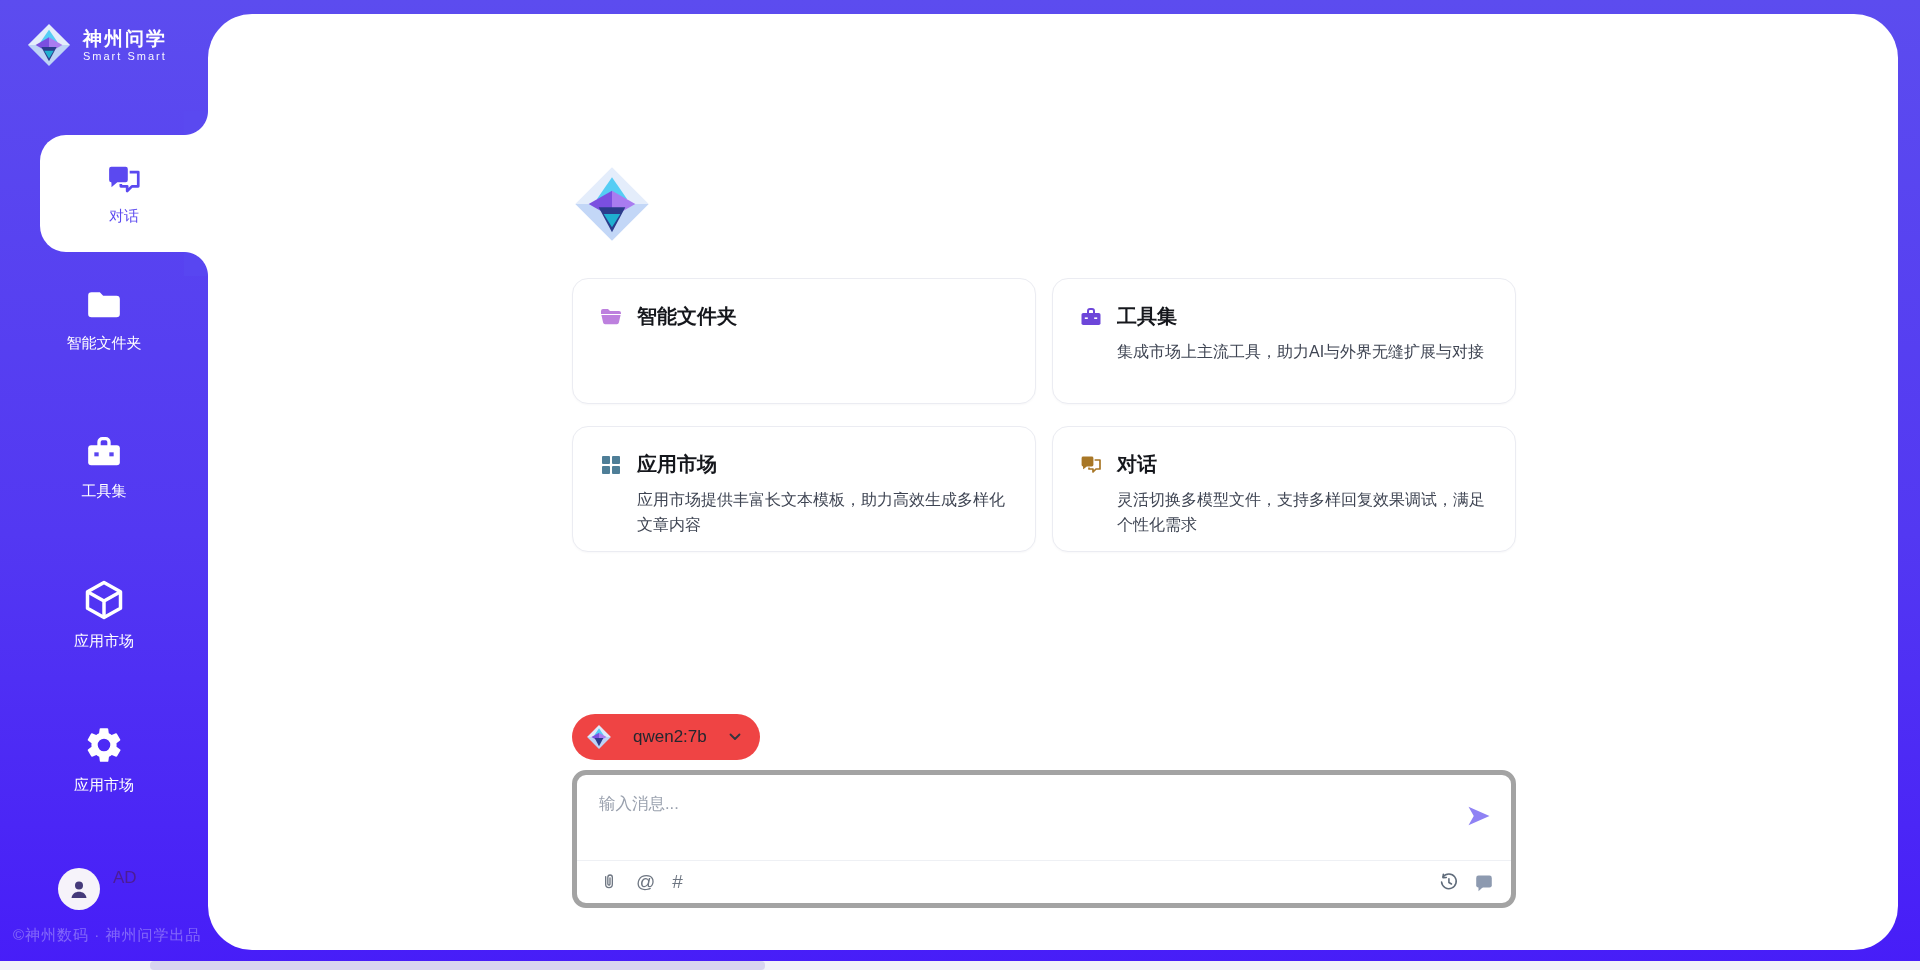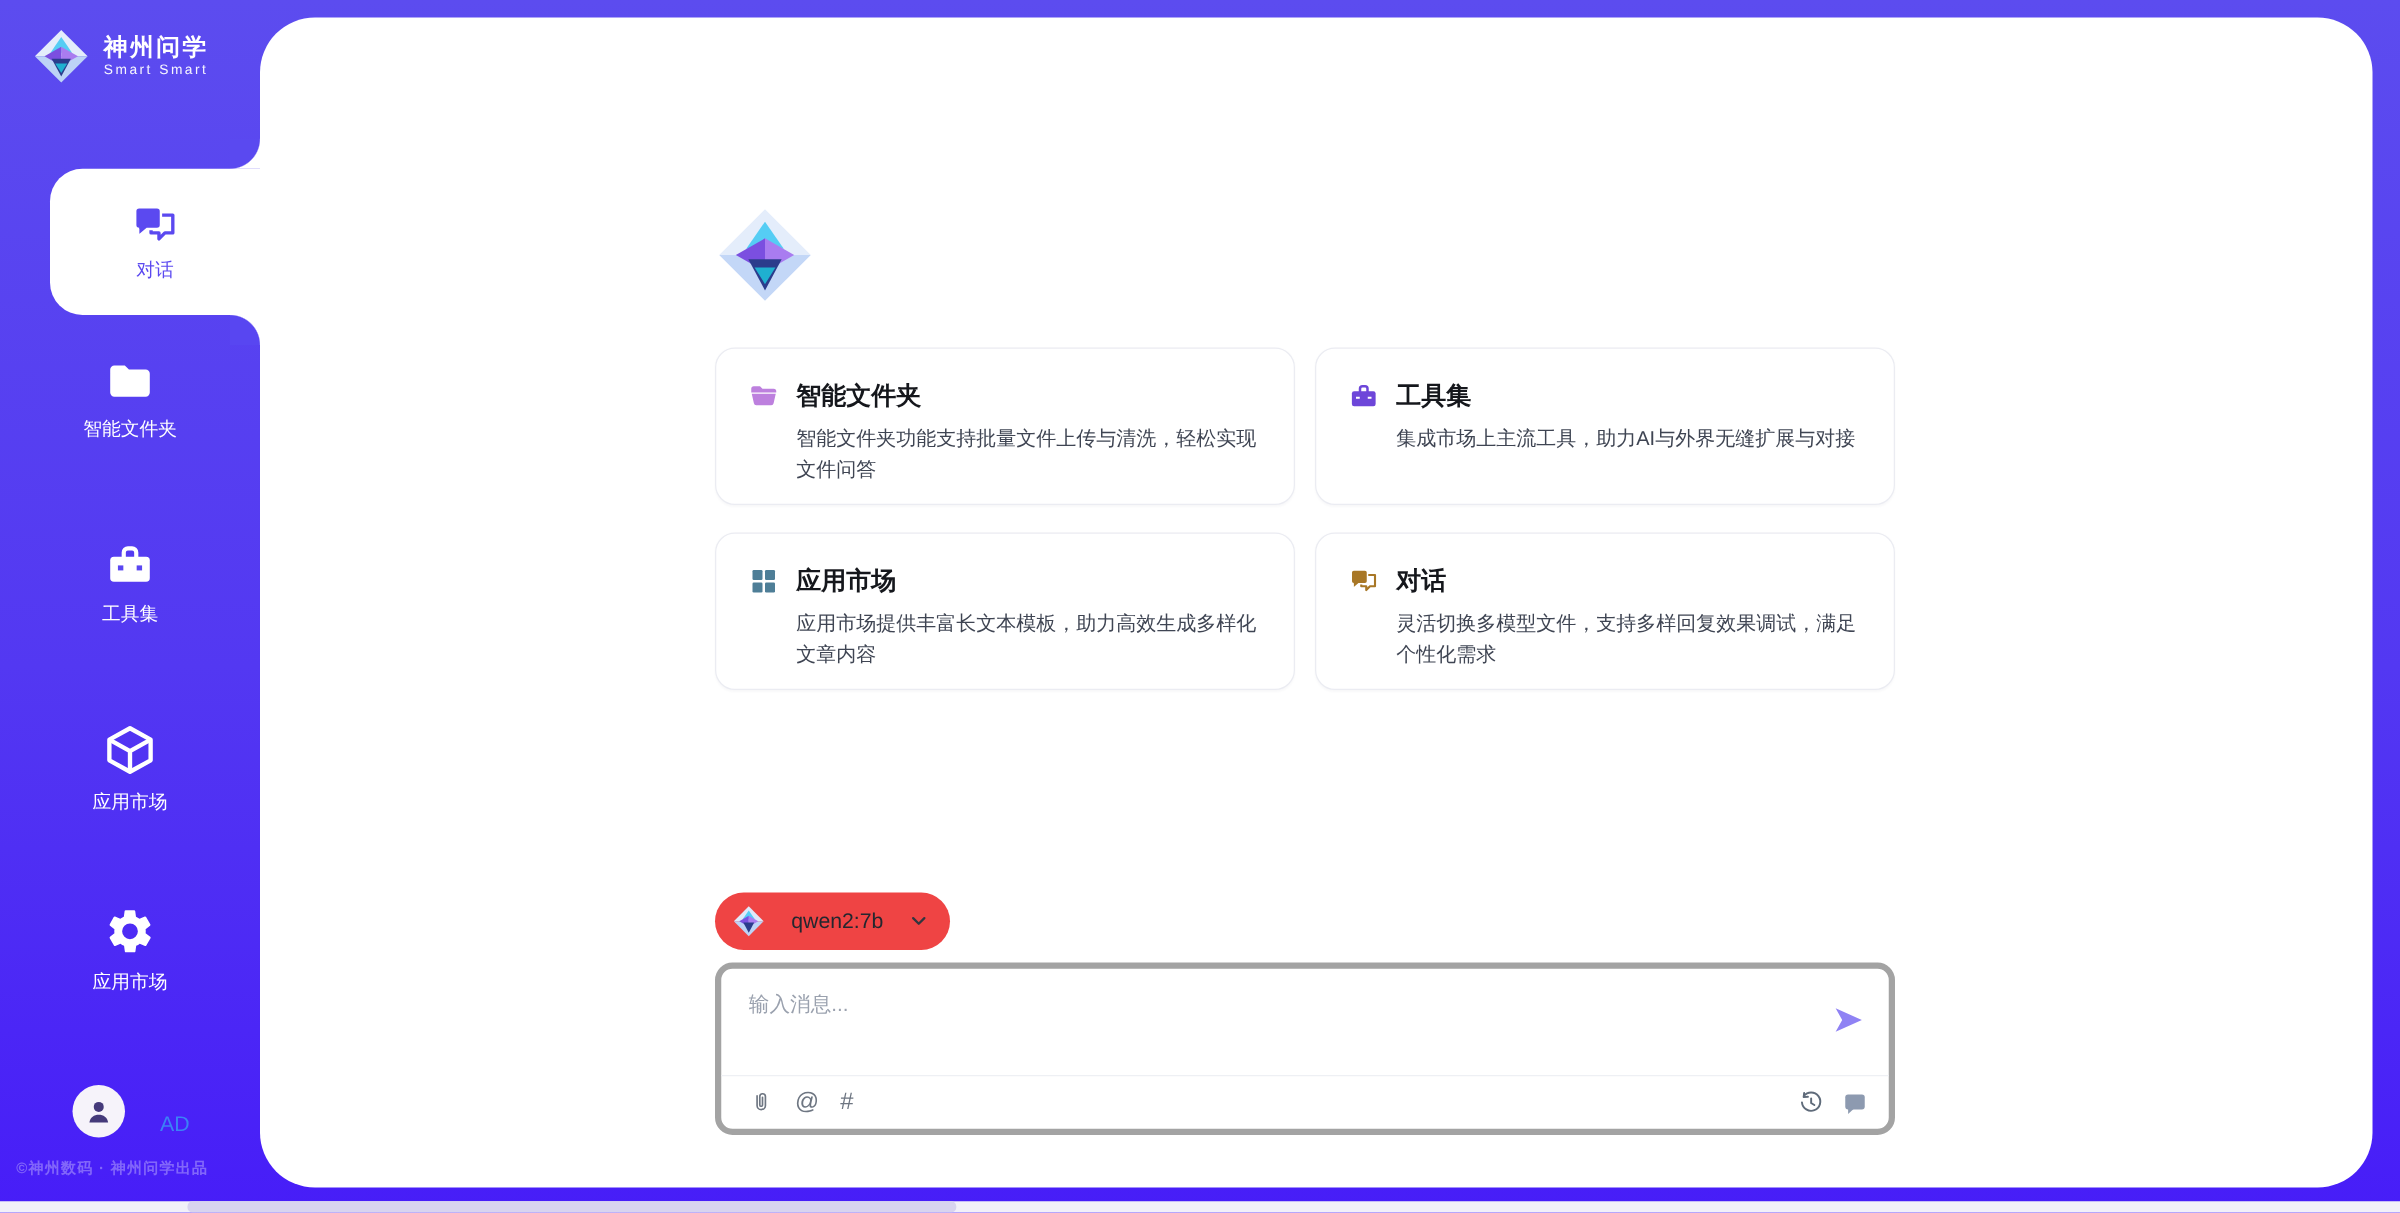--- a/index.html
+++ b/index.html
@@ -34,25 +34,25 @@
   }
   .nav-item.active::before {
     content:""; position:absolute; right:0; top:-24px; width:24px; height:24px;
     background: radial-gradient(circle at 0 0, #5a49f0 23.5px, #ffffff 24.5px);
   }
   .nav-item.active::after {
     content:""; position:absolute; right:0; bottom:-24px; width:24px; height:24px;
     background: radial-gradient(circle at 0 100%, #5846f1 23.5px, #ffffff 24.5px);
   }
 
-  .user-row { position:absolute; left:58px; top:868px; display:flex; align-items:flex-end; gap:28px; color:#3b82f6; cursor:pointer; }
+  .user-row { position:absolute; left:58px; top:868px; display:flex; align-items:flex-start; gap:13px; color:#4c1d95; cursor:pointer; }
   .avatar { width:42px; height:42px; border-radius:50%; background:#f6f3fa; display:flex; align-items:center; justify-content:center; }
   .user-name { font-size:17px; }
 
-  .side-footer { position:absolute; left:13px; top:926px; font-size:12px; color:rgba(255,255,255,.32); letter-spacing:1px;font-weight:bold; }
+  .side-footer { position:absolute; left:13px; top:926px; font-size:15px; color:rgba(255,255,255,.32); letter-spacing:1px; }
 
   
   .content { position:absolute; left:364px; top:0; width:944px; height:100%; }
 
   .greeting { position:absolute; top:148px; left:0; display:flex; align-items:center; gap:20px; }
   .greeting-text { font-size:30px; font-weight:bold; color:#111318; letter-spacing:1px; }
 
   .cards { position:absolute; top:264px; left:0; width:944px; display:grid;
            grid-template-columns:464px 464px; grid-auto-rows:126px; column-gap:16px; row-gap:22px; }
   .card {
@@ -182,21 +182,20 @@
   <div class="cards">
 
     <div class="card">
       <div class="card-head">
         <svg width="24" height="24" viewBox="0 0 24 24" style="color: rgb(189, 128, 222);">
           <path d="M2 6a2 2 0 0 1 2-2h5l2 2h9a2 2 0 0 1 2 2v1H2z" fill="currentColor"></path>
           <path d="M2.4 10h19.2l-1.7 7.6a2 2 0 0 1-2 1.6H6.1a2 2 0 0 1-2-1.6z" fill="currentColor"></path>
         </svg>
         <div class="card-title">智能文件夹</div>
       </div>
-      <div class="card-desc">智能文件夹功能支持批量文件上传与清洗，轻松实现文件问答</div>
     </div>
 
     <div class="card">
       <div class="card-head">
         <svg width="24" height="24" viewBox="0 0 24 24" style="color: rgb(109, 70, 217);">
           <path d="M9 9V6a2 2 0 0 1 2-2h2a2 2 0 0 1 2 2v3" fill="none" stroke="currentColor" stroke-width="2"></path>
           <rect x="2.5" y="8" width="19" height="12" rx="1.8" fill="currentColor"></rect>
           <rect x="5.8" y="12.4" width="3" height="1.6" fill="#ffffff"></rect>
           <rect x="15.2" y="12.4" width="3" height="1.6" fill="#ffffff"></rect>
         </svg>

